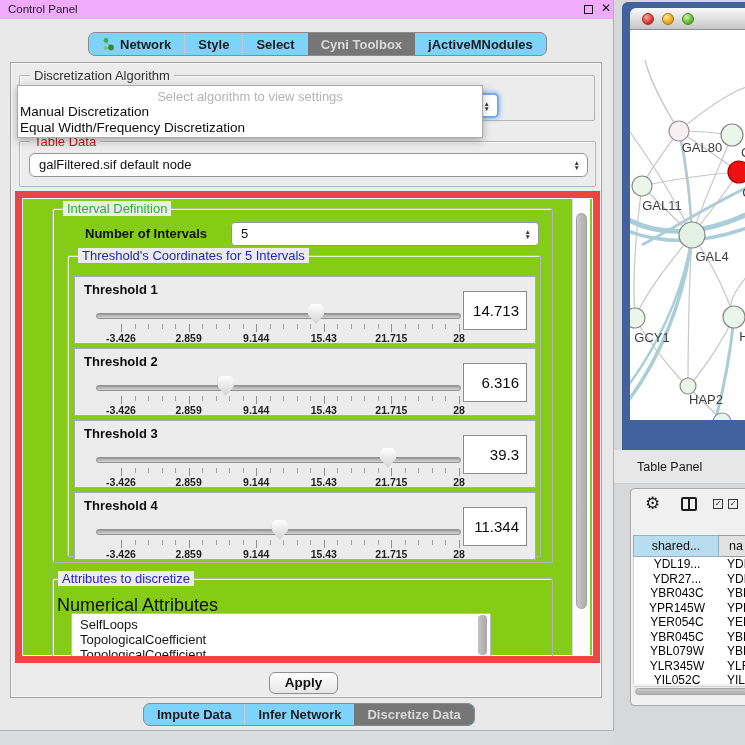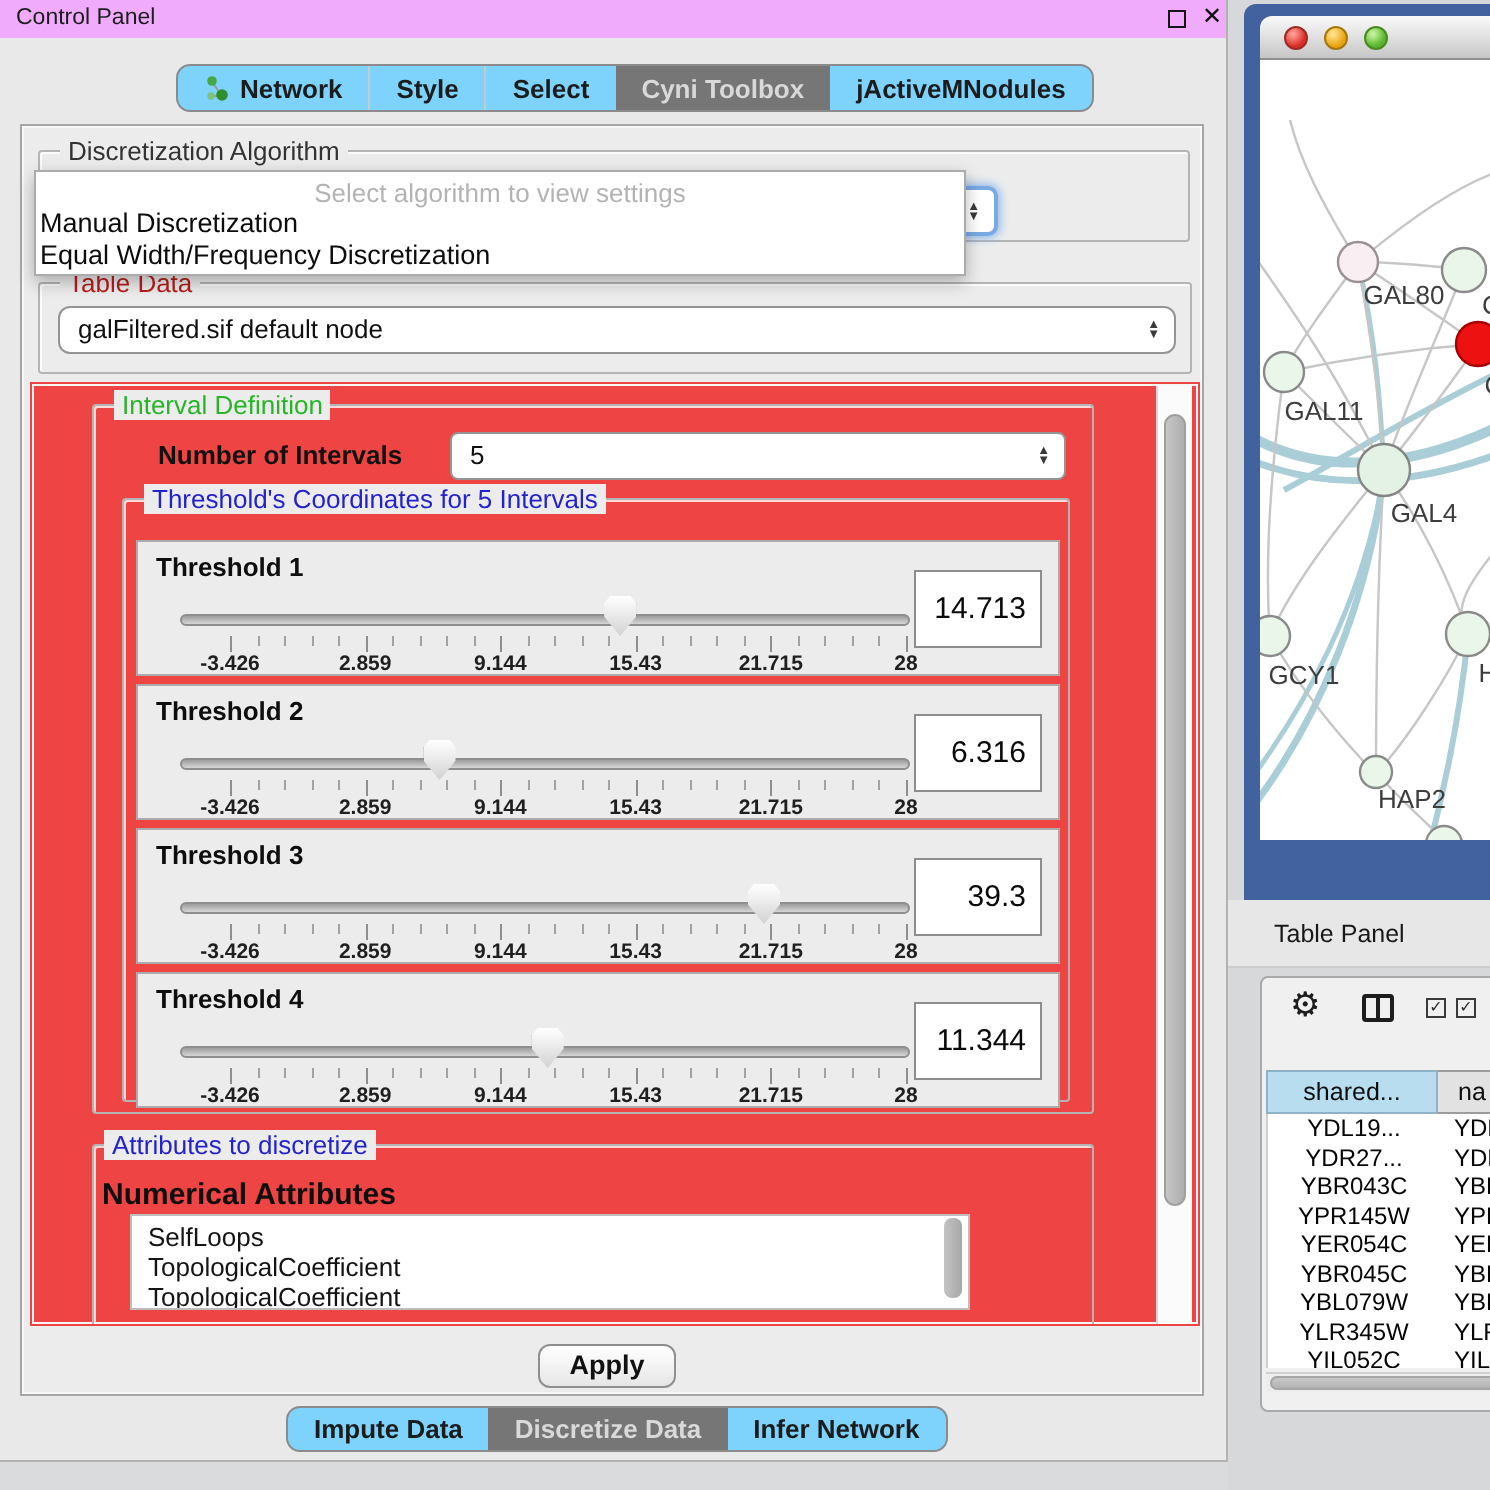--- a/index.html
+++ b/index.html
@@ -52,43 +52,43 @@
   
   .popup{left:6px;top:22px;width:466px;height:53px;background:#fff;border:1px solid #ababab;
          box-shadow:0 3px 8px rgba(0,0,0,.28);z-index:10}
   .popup .prompt{text-align:center;color:#b3b3b3;font-size:13px;padding-top:3px;line-height:15px}
   .popup .opt{font-size:13.5px;line-height:16px;padding-left:2px;color:#0c0c0c}
   .popup .opt.b{font-weight:400}
   .focus-combo{left:16px;top:30px;width:472px;height:25px;border-radius:5px;background:#fff;
          border:2px solid #79aae4;box-shadow:0 0 5px 1px #8cb8ec;z-index:5}
 
   
-  .inner{left:4px;top:128px;width:585px;height:472px;background:#ef4444;
-         border:1px solid #ef4444;box-shadow:inset 0 0 0 1px #f6f6f6;overflow:hidden}
+  .inner{left:4px;top:128px;width:585px;height:472px;background:#84cc16;
+         border:7px solid #ef4444;box-shadow:inset 0 0 0 1px #f6f6f6;overflow:hidden}
   .vscroll{position:absolute;right:3px;top:1px;width:18px;height:470px;background:#fbfbfb;border-left:1px solid #d8d8d8}
   .vscroll .vthumb{position:absolute;left:3px;top:14px;width:11px;height:396px;border-radius:6px;
          background:linear-gradient(90deg,#c7c7c7,#adadad);border:1px solid #9f9f9f}
 
   
   .threshold{position:absolute;left:6px;width:462px;height:68px;background:#ececec;border:1px solid #ababab}
   .th-label{position:absolute;left:9px;top:5px;font-size:13px;font-weight:700;color:#0e0e0e}
   .track{position:absolute;left:21px;top:36px;width:365px;height:6px;border-radius:3px;
          background:linear-gradient(#9d9d9d,#d6d6d6);border:1px solid #8f8f8f}
   .thumb{position:absolute;top:27px;width:16px;height:20px;z-index:2;
          background:linear-gradient(#ffffff,#d2d2d2);
          clip-path:polygon(18% 0,82% 0,100% 18%,100% 52%,50% 100%,0 52%,0 18%);
          filter:drop-shadow(0 0 1px #6f6f6f)}
   .tick{position:absolute;top:47px;width:1px;height:8px;background:#8e8e8e}
   .tick.minor{height:5px;background:#a2a2a2}
   .tlab{position:absolute;top:55px;transform:translateX(-50%);font-size:10.5px;font-weight:700;color:#1f1f1f}
   .vbox{position:absolute;right:8px;top:14px;width:64px;height:39px;background:#fff;border:1px solid #8d8d8d;
         font-size:15px;line-height:37px;text-align:right;padding-right:7px;color:#0a0a0a}
 
   
-  .attr-heading{position:absolute;left:4px;top:16px;font-size:15px;font-weight:700;color:#0e0e0e}
+  .attr-heading{position:absolute;left:4px;top:16px;font-size:18px;font-weight:400;color:#0e0e0e}
   .attr-list{position:absolute;left:18px;top:34px;width:420px;height:48px;background:#fff;
              border:1px solid #bdbdbd;overflow:hidden;list-style:none;padding:3px 0 10px 8px}
   .attr-list li{font-size:13px;line-height:15px;color:#141414}
   .list-scroll{position:absolute;left:425px;top:36px;width:9px;height:40px;border-radius:4px;
              background:linear-gradient(90deg,#c3c3c3,#a8a8a8)}
 
   .applybtn{position:absolute;left:258px;top:609px;width:69px;height:22px;border:1.5px solid #8f8f8f;
             border-radius:6px;background:linear-gradient(#ffffff,#e6e6e6);
             font-size:13.5px;font-weight:700;text-align:center;line-height:19px;color:#111}
 
@@ -383,25 +383,25 @@
         </div>
       </div>
 
       <div class="applybtn">Apply</div>
     </div>
 
     <div class="abs tabgroup bottomtabs">
       <div class="tab">
           <span>Impute Data</span>
         </div>
+      <div class="tab">
+          <span>Infer Network</span>
+        </div>
       <div class="tab sel">
           <span>Discretize Data</span>
-        </div>
-      <div class="tab">
-          <span>Infer Network</span>
         </div>
     </div>
   </div>
 
   <div class="abs netwin">
     <div class="net-titlebar">
       <span class="light red"></span>
       <span class="light yellow"></span>
       <span class="light green"></span>
     </div>

